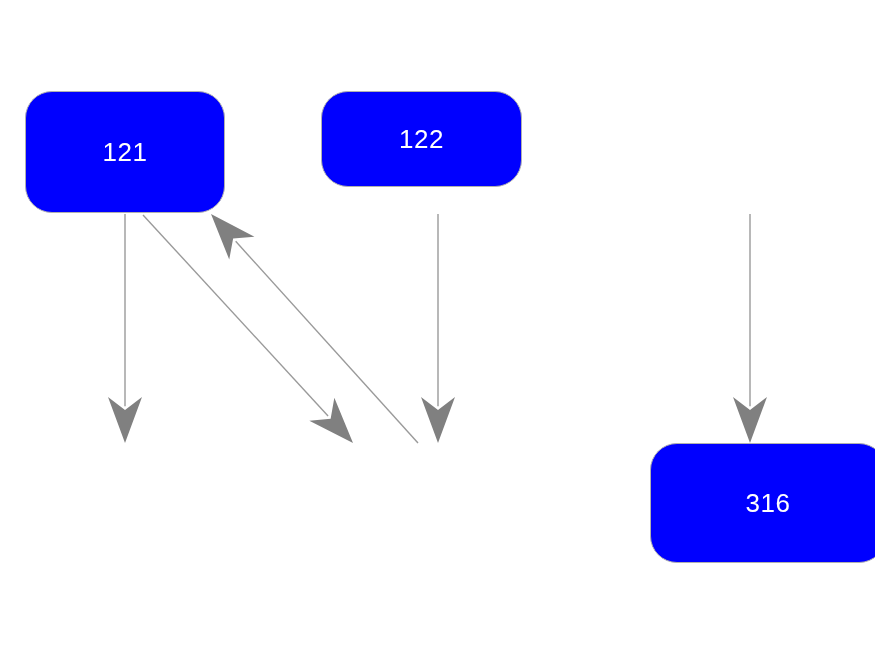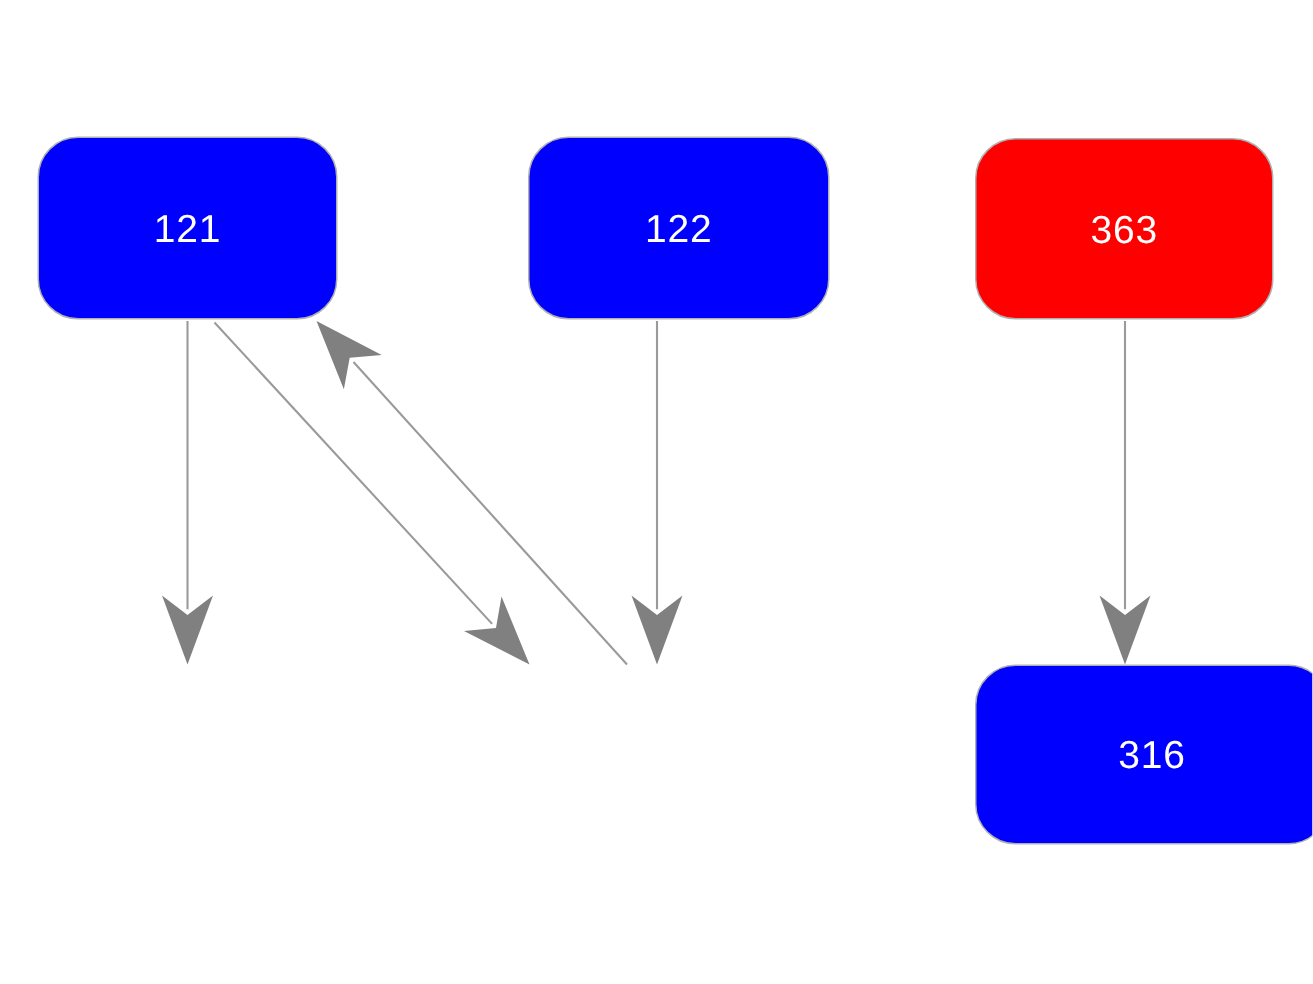--- a/index.html
+++ b/index.html
@@ -58,23 +58,20 @@
       <polygon points="211,214 254.45772761685956,236.7250062789616 233.128940540497,238.4808086172648 229.23507631422305,259.5245207752312" fill="#808080"></polygon>
       <line x1="438" y1="214" x2="438" y2="406.2" stroke="#9a9a9a" stroke-width="1.4"></line>
       <polygon points="438,443 421,397 438,410 455,397" fill="#808080"></polygon>
       <line x1="750" y1="214" x2="750" y2="406.2" stroke="#9a9a9a" stroke-width="1.4"></line>
       <polygon points="750,443 733,397 750,410 767,397" fill="#808080"></polygon>
     </svg>
 
   <div class="node" style="left: 25px; top: 91px; width: 200px; height: 122px; background: rgb(0, 0, 255); border: 1px solid rgb(176, 176, 176); color: rgb(255, 255, 255);">
     <span class="node-label">121</span>
   </div>
-  <div class="node" style="left: 352px; top: 91px; width: 201px; height: 122px; background: rgb(0, 0, 255); border: 1px solid rgb(176, 176, 176); color: rgb(255, 255, 255);">
+  <div class="node" style="left: 321px; top: 91px; width: 201px; height: 96px; background: rgb(0, 0, 255); border: 1px solid rgb(176, 176, 176); color: rgb(255, 255, 255);">
     <span class="node-label">122</span>
-  </div>
-  <div class="node" style="left: 650px; top: 92px; width: 199px; height: 121px; background: rgb(255, 0, 0); border: 1px solid rgb(176, 176, 176); color: rgb(255, 255, 255);">
-    <span class="node-label">363</span>
   </div>
   <div class="node" style="left: 650px; top: 443px; width: 236px; height: 120px; background: rgb(0, 0, 255); border: 1px solid rgb(176, 176, 176); color: rgb(255, 255, 255);">
     <span class="node-label">316</span>
   </div>
 
 </div>
 
 </body></html>

